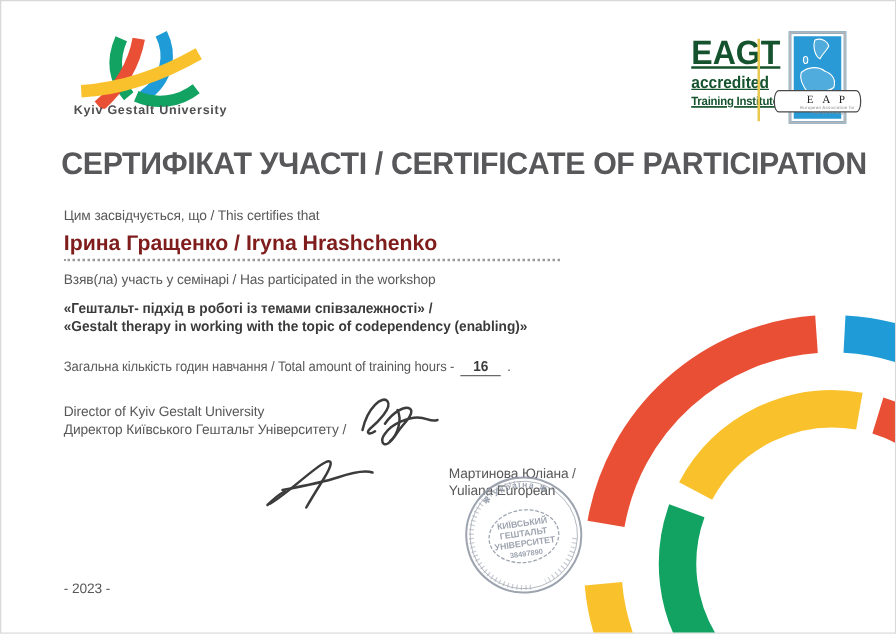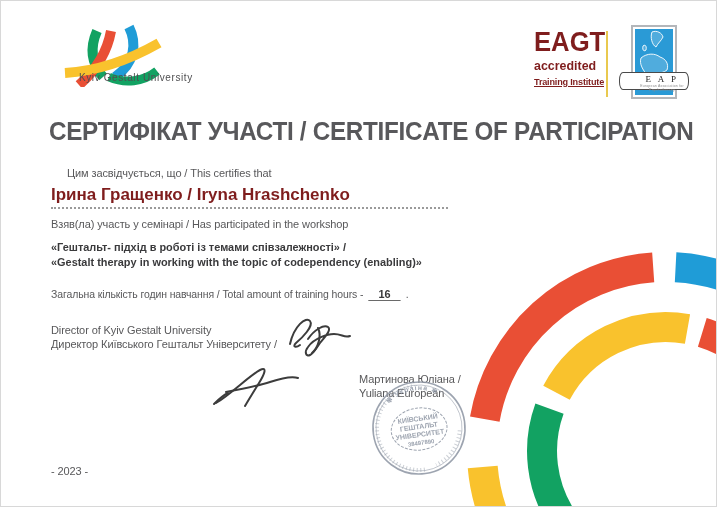--- a/index.html
+++ b/index.html
@@ -5,34 +5,34 @@
   html,body{margin:0;padding:0;background:#e9e9e9;}
   .page{
     position:relative;width:717px;height:507px;background:#ffffff;
     border:1px solid #d8d8d8;box-sizing:border-box;overflow:hidden;
     font-family:"Liberation Sans","DejaVu Sans",sans-serif;margin:0 auto;
   }
   .abs{position:absolute;}
   
   #arcs{position:absolute;left:0;top:0;width:717px;height:507px;z-index:0;}
   
-  .kgu-caption{left:58px;top:71px;font-size:10px;font-weight:normal;color:#4f4f51;letter-spacing:.6px;margin-left:20px;}
-  .eagt{left:533px;top:28px;color:#7f1d1d;line-height:1;width:72px;}
+  .kgu-caption{left:58px;top:82px;font-size:10px;font-weight:bold;color:#4f4f51;letter-spacing:.6px;}
+  .eagt{left:552px;top:28px;color:#14532d;line-height:1;width:72px;text-decoration:underline;}
   .eagt .l1{font-size:27px;font-weight:bold;letter-spacing:0px;transform:scaleX(.95);transform-origin:0 0;}
   .eagt .l2{font-size:13.5px;font-weight:bold;margin-top:3px;transform:scaleX(.92);transform-origin:0 0;}
   .eagt .l3{font-size:9.5px;font-weight:bold;margin-top:4px;text-decoration:underline;letter-spacing:-.2px;transform:scaleX(.96);transform-origin:0 0;white-space:nowrap;}
   .gold-bar{left:605px;top:30px;width:2px;height:66px;background:#E9C94F;}
   .eap{left:630px;top:24px;width:46px;height:74px;border:2px solid #b3b6ba;background:#2A9AD6;box-sizing:border-box;box-shadow:inset 0 0 0 2px #fff;}
   .eap-banner{position:absolute;left:-14px;right:-14px;top:45px;height:16px;background:#fff;border:1px solid #4a4a4a;border-radius:4px/8px;text-align:center;z-index:2;padding-left:16px;}
   .eap-acronym{font-family:"Liberation Serif","DejaVu Serif",serif;font-size:9px;letter-spacing:2.5px;color:#222;line-height:10px;margin-top:1px;}
   .eap-sub{font-size:3.5px;color:#8a8a8a;line-height:4px;letter-spacing:.2px;}
   
   .title{left:48px;top:116px;font-size:25px;font-weight:bold;color:#58585B;white-space:nowrap;letter-spacing:-.3px;transform:scaleX(.97);transform-origin:0 0;}
   .line{color:#58585A;font-size:11px;white-space:nowrap;letter-spacing:-.1px;}
-  .certify{left:50px;top:166px;margin-left:16px;}
+  .certify{left:50px;top:166px;}
   .name{left:50px;top:184px;font-size:17px;font-weight:bold;color:#7f1d1d;white-space:nowrap;}
   .dotline{left:50px;top:205px;width:397px;border-bottom:2px dotted #9a9a9a;height:1px;}
   .participated{left:50px;top:217px;}
   .workshop{left:50px;top:239px;font-size:11.5px;font-weight:bold;color:#3a3a3c;line-height:15px;white-space:nowrap;transform:scaleX(.95);transform-origin:0 0;}
   .hours{left:50px;top:287px;transform:scaleX(.95);transform-origin:0 0;}
   .hours .val{display:inline-block;font-weight:bold;color:#3a3a3c;font-size:11.5px;border-bottom:1px solid #6a6a6a;padding:0 11px;margin:0 2px;}
   .sig-block{font-size:11px;color:#58585A;line-height:14px;white-space:nowrap;letter-spacing:-.1px;}
   .dir-role{left:50px;top:322px;}
   .dir-name{left:358px;top:324px;}
   .dir-sig{left:283px;top:311px;width:70px;height:45px;}

